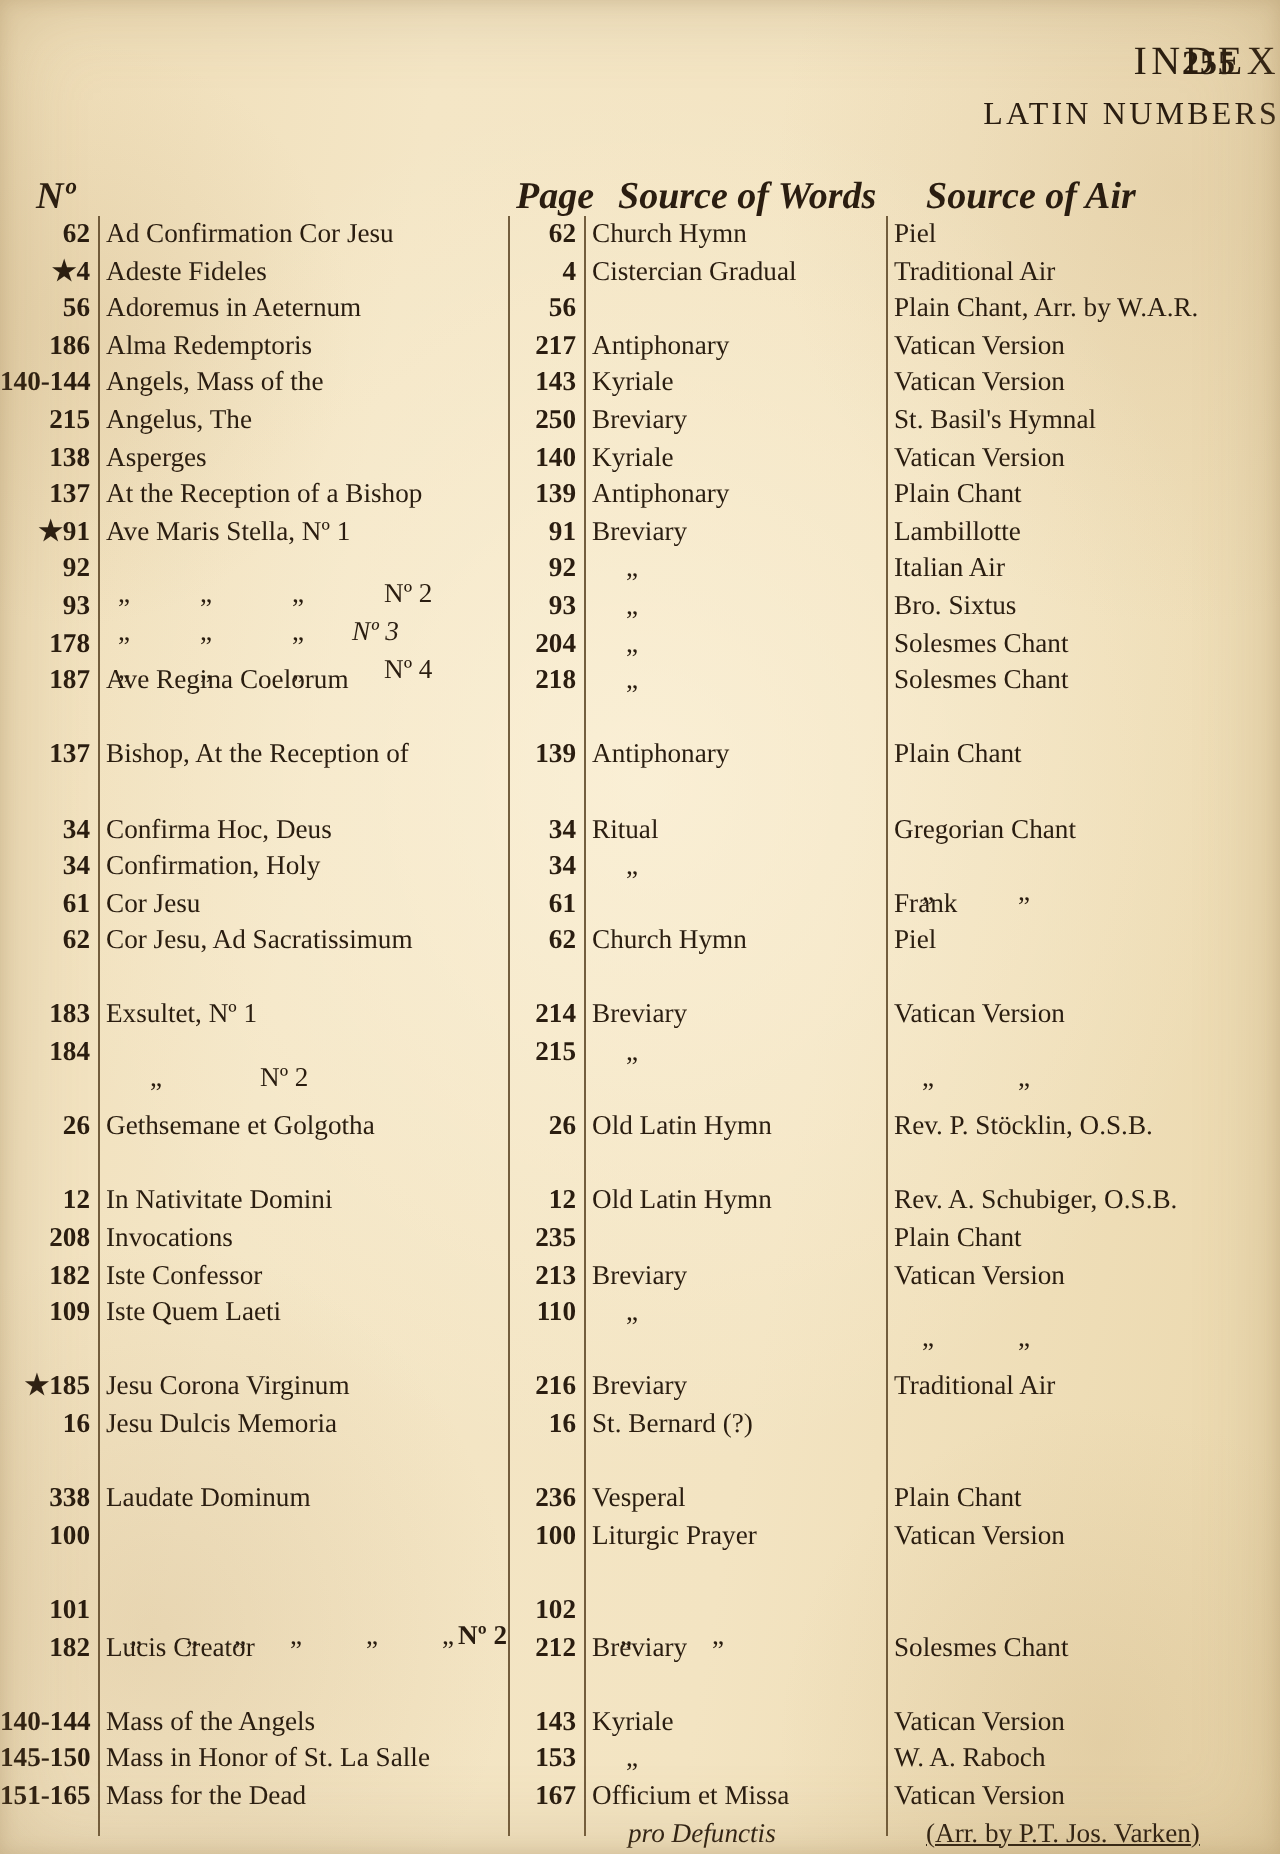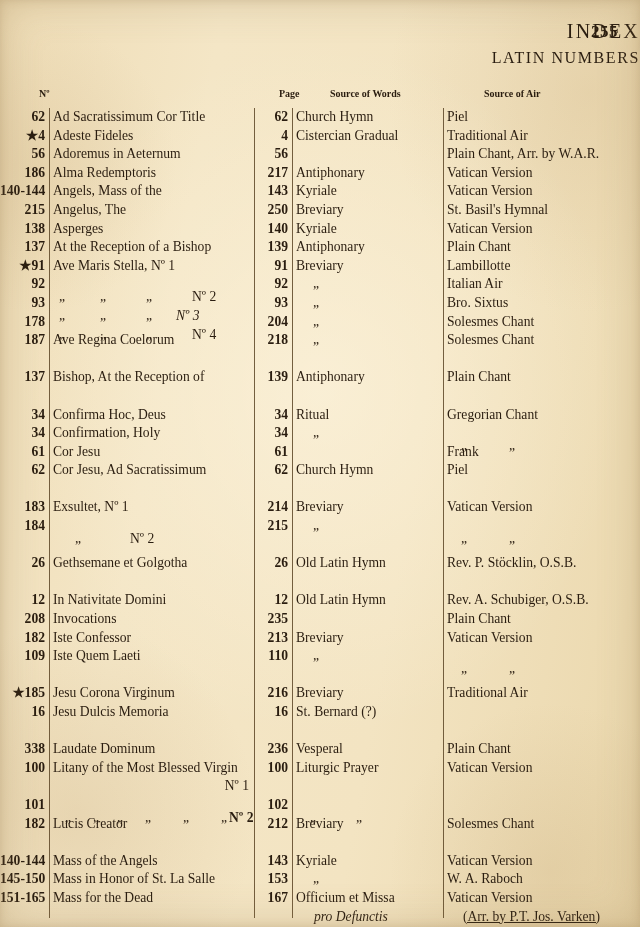--- a/index.html
+++ b/index.html
@@ -70,23 +70,23 @@
   
   .index-table {
     position: absolute;
     top: 88px;
     left: 0;
     width: 640px;
   }
   .col-head {
     position: relative;
     height: 20px;
-    font-size: 10px;
+    font-style: italic;
+    font-size: 19px;
     font-weight: bold;
-    margin-left: 21px;
   }
   .col-head span { position: absolute; white-space: nowrap; }
   .ch-no    { left: 18px; }
   .ch-title { left: 52px; }
   .ch-page  { left: 258px; }
   .ch-words { left: 309px; }
   .ch-air   { left: 463px; }
 
   .rules {
     position: absolute;
@@ -187,21 +187,21 @@
     <div class="rules">
       <div class="rule r1"></div>
       <div class="rule r2"></div>
       <div class="rule r3"></div>
       <div class="rule r4"></div>
     </div>
 
     <div class="rows" id="rows-host">
         <div class="row">
           <div class="cell c-no">62</div>
-          <div class="cell c-title">Ad Sacratissimum Cor Title</div>
+          <div class="cell c-title">Ad Confirmation Cor Jesu</div>
           <div class="cell c-page">62</div>
           <div class="cell c-words">Church Hymn</div>
           <div class="cell c-air">Piel</div>
         </div>
         <div class="row">
           <div class="cell c-no"><span class="star">★</span>4</div>
           <div class="cell c-title">Adeste Fideles</div>
           <div class="cell c-page">4</div>
           <div class="cell c-words">Cistercian Gradual</div>
           <div class="cell c-air">Traditional Air</div>
@@ -390,21 +390,20 @@
         <div class="gap"></div>
         <div class="row">
           <div class="cell c-no">338</div>
           <div class="cell c-title">Laudate Dominum</div>
           <div class="cell c-page">236</div>
           <div class="cell c-words">Vesperal</div>
           <div class="cell c-air">Plain Chant</div>
         </div>
         <div class="row tall">
           <div class="cell c-no">100</div>
-          <div class="cell c-title">Litany of the Most Blessed Virgin<div class="sub-line" style="left: 0px; width: 196px; text-align: right;">Nº 1</div></div>
           <div class="cell c-page">100</div>
           <div class="cell c-words">Liturgic Prayer</div>
           <div class="cell c-air">Vatican Version</div>
         </div>
         <div class="row">
           <div class="cell c-no">101</div>
           <div class="cell c-title"><span class="dtitle" style="display:inline-block;width:200px;"><i style="left:12px;">„</i><i style="left:40px;">„</i><i style="left:64px;">„</i><i style="left:92px;">„</i><i style="left:130px;">„</i><i style="left:168px;">„</i><i style="left:176px;font-weight:bold;">Nº 2</i></span></div>
           <div class="cell c-page">102</div>
           <div class="cell c-words"><span class="dtitle" style="display:inline-block;width:120px;"><i style="left:14px;">„</i><i style="left:60px;">„</i></span></div>
           <div class="cell c-air"></div>

